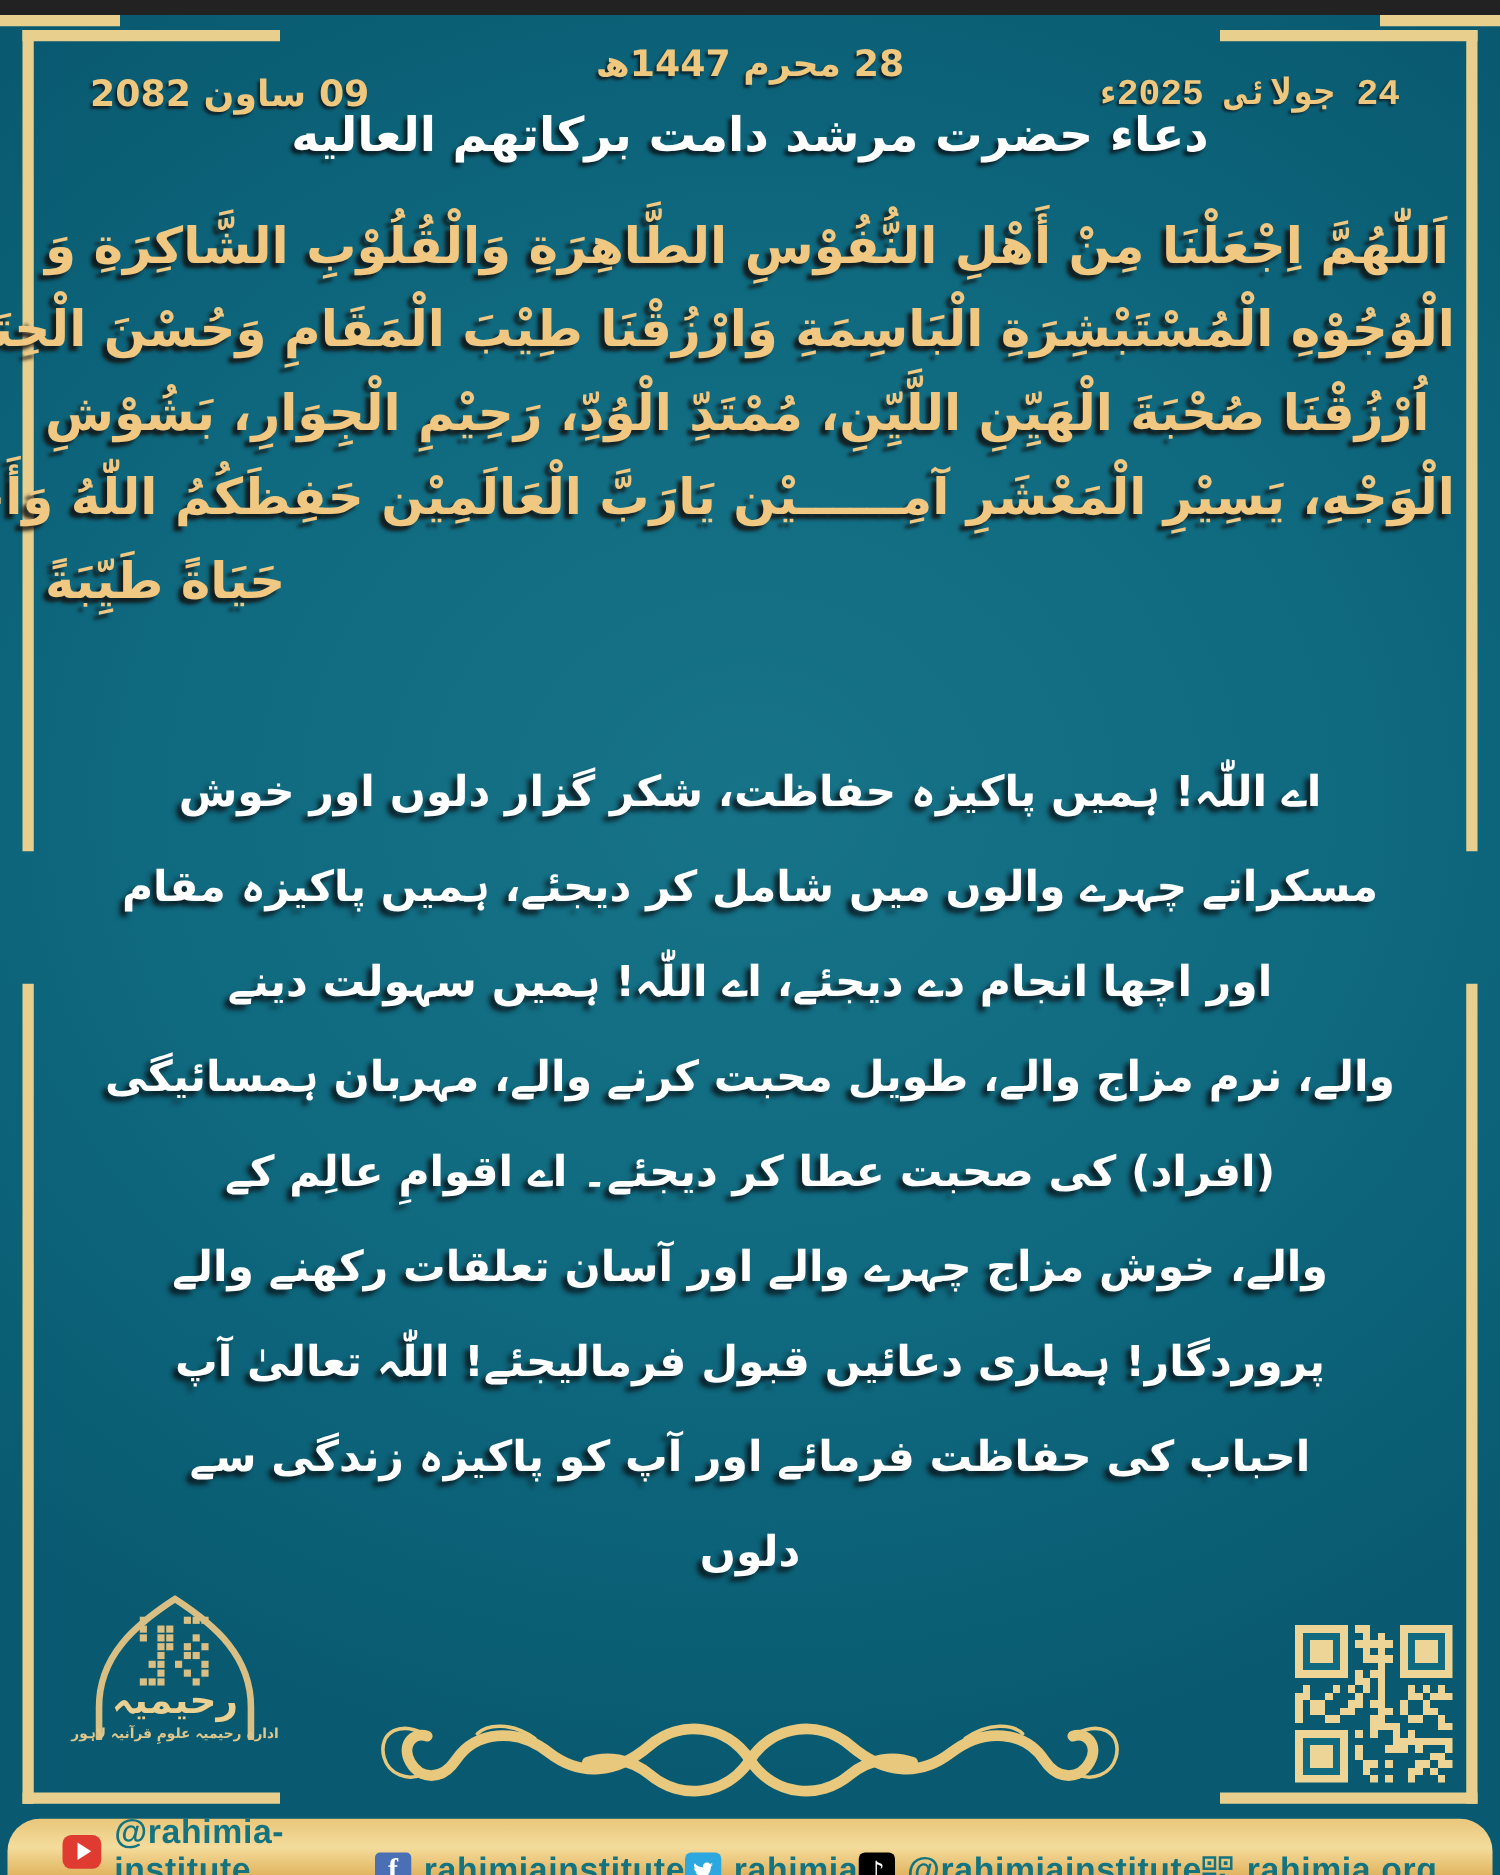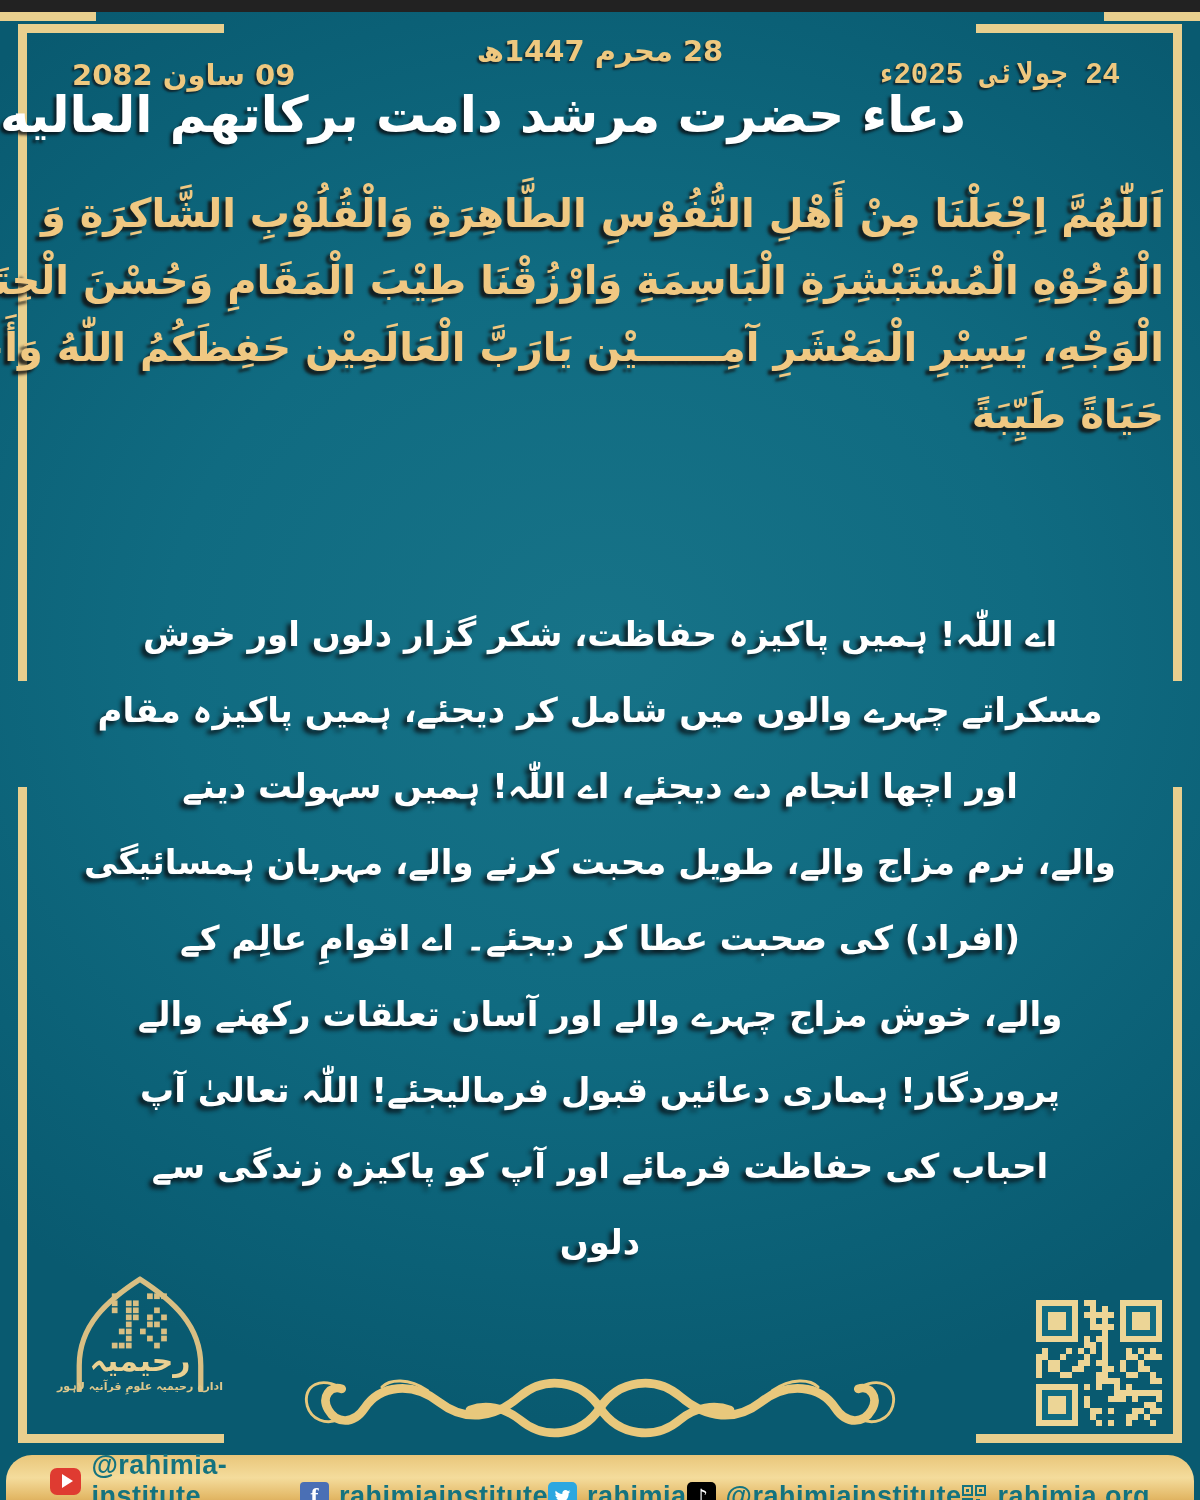--- a/index.html
+++ b/index.html
@@ -20,26 +20,26 @@
   .bracket.tr{top:12px;right:18px;width:197px;height:648px;border-top-width:9px;border-right-width:9px;}
   .bracket.bl{left:18px;top:775px;width:197px;height:647px;border-bottom-width:9px;border-left-width:9px;}
   .bracket.br{right:18px;top:775px;width:197px;height:647px;border-bottom-width:9px;border-right-width:9px;}
 
   
   .date{position:absolute;color:#eec87f;font-size:29px;font-weight:bold;direction:rtl;
         text-shadow:-2px 2px 2px rgba(15,20,25,.75);white-space:nowrap;}
   .date.hijri{top:22px;left:0;right:0;text-align:center;}
   .date.greg{top:44px;right:80px;font-family:Liberation Mono, monospace;}
   .date.bik{top:46px;left:72px;}
-  .main-title{position:absolute;top:74px;left:0;right:0;text-align:left;color:#ffffff;
-        font-size:50px;font-weight:bold;direction:rtl;
+  .main-title{position:absolute;top:74px;left:0;right:0;text-align:center;color:#ffffff;
+        font-size:38px;font-weight:bold;direction:rtl;
         text-shadow:-3px 3px 3px rgba(10,15,20,.8);}
 
   
-  .arabic-block{position:absolute;top:168px;left:36px;right:36px;direction:rtl;text-align:right;}
+  .arabic-block{position:absolute;top:152px;left:36px;right:36px;direction:rtl;text-align:left;}
   .arabic-line{height:67px;line-height:67px;font-size:40px;font-weight:bold;color:#f0c882;
         white-space:nowrap;text-shadow:-4px 4px 3px rgba(20,18,16,.85);}
 
   
   .urdu-block{position:absolute;top:584px;left:56px;right:56px;direction:rtl;text-align:center;}
   .urdu-line{height:76px;line-height:76px;font-size:34px;font-weight:bold;color:#ffffff;
         white-space:nowrap;text-shadow:-4px 4px 4px rgba(10,15,20,.85);}
 
   
   .logo{position:absolute;left:48px;top:1262px;width:184px;height:152px;text-align:center;}
@@ -83,20 +83,21 @@
   <div class="bracket br"></div>
 
   <div class="date hijri">28 محرم 1447ھ</div>
   <div class="date greg">24 جولائی 2025ء</div>
   <div class="date bik">09 ساون 2082</div>
   <div class="main-title">دعاء حضرت مرشد دامت برکاتهم العاليه</div>
 
   <div class="arabic-block">
     <div class="arabic-line">اَللّٰهُمَّ اِجْعَلْنَا مِنْ أَهْلِ النُّفُوْسِ الطَّاهِرَةِ وَالْقُلُوْبِ الشَّاكِرَةِ وَ</div>
     <div class="arabic-line">الْوُجُوْهِ الْمُسْتَبْشِرَةِ الْبَاسِمَةِ وَارْزُقْنَا طِيْبَ الْمَقَامِ وَحُسْنَ الْخِتَامِ اَللّٰهُمَّ</div>
+    <div class="arabic-line">اُرْزُقْنَا صُحْبَةَ الْهَيِّنِ اللَّيِّنِ، مُمْتَدِّ الْوُدِّ، رَحِيْمِ الْجِوَارِ، بَشُوْشِ</div>
     <div class="arabic-line">الْوَجْهِ، يَسِيْرِ الْمَعْشَرِ آمِــــــيْن يَارَبَّ الْعَالَمِيْن حَفِظَكُمُ اللّٰهُ وَأَحْيَاكُمْ</div>
     <div class="arabic-line">حَيَاةً طَيِّبَةً</div>
   </div>
 
   <div class="urdu-block">
     <div class="urdu-line">اے اللّٰہ! ہمیں پاکیزہ حفاظت، شکر گزار دلوں اور خوش</div>
     <div class="urdu-line">مسکراتے چہرے والوں میں شامل کر دیجئے، ہمیں پاکیزہ مقام</div>
     <div class="urdu-line">اور اچھا انجام دے دیجئے، اے اللّٰہ! ہمیں سہولت دینے</div>
     <div class="urdu-line">والے، نرم مزاج والے، طویل محبت کرنے والے، مہربان ہمسائیگی</div>
     <div class="urdu-line">(افراد) کی صحبت عطا کر دیجئے۔ اے اقوامِ عالِم کے</div>

